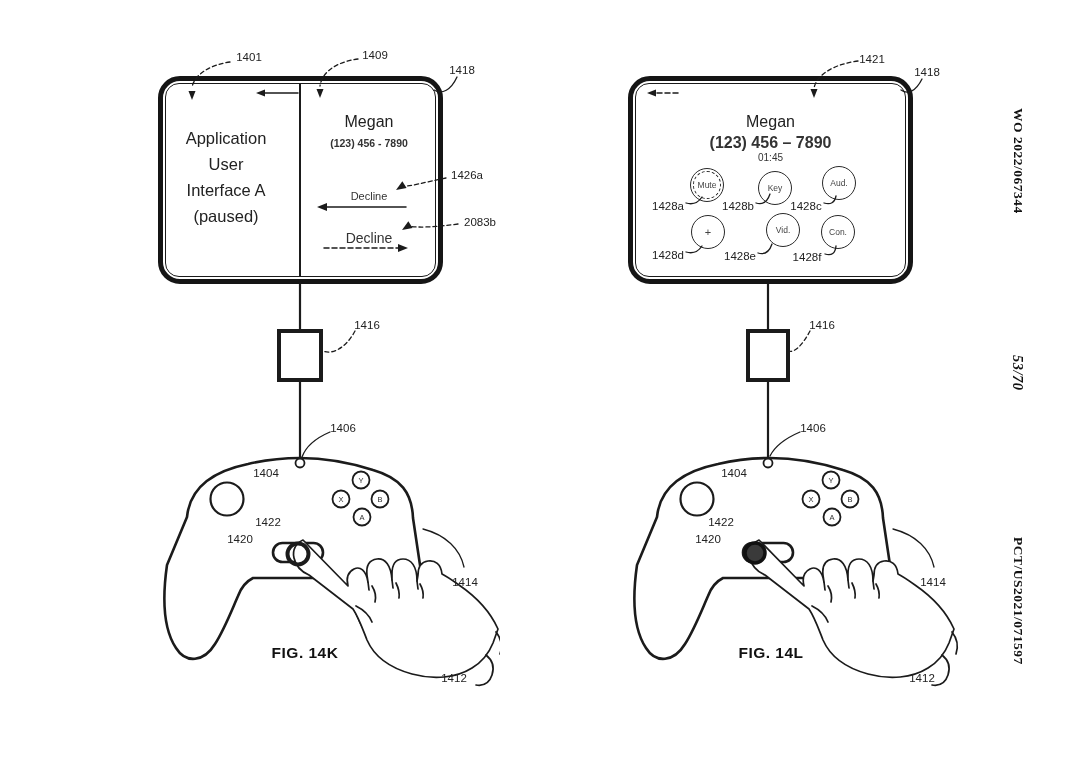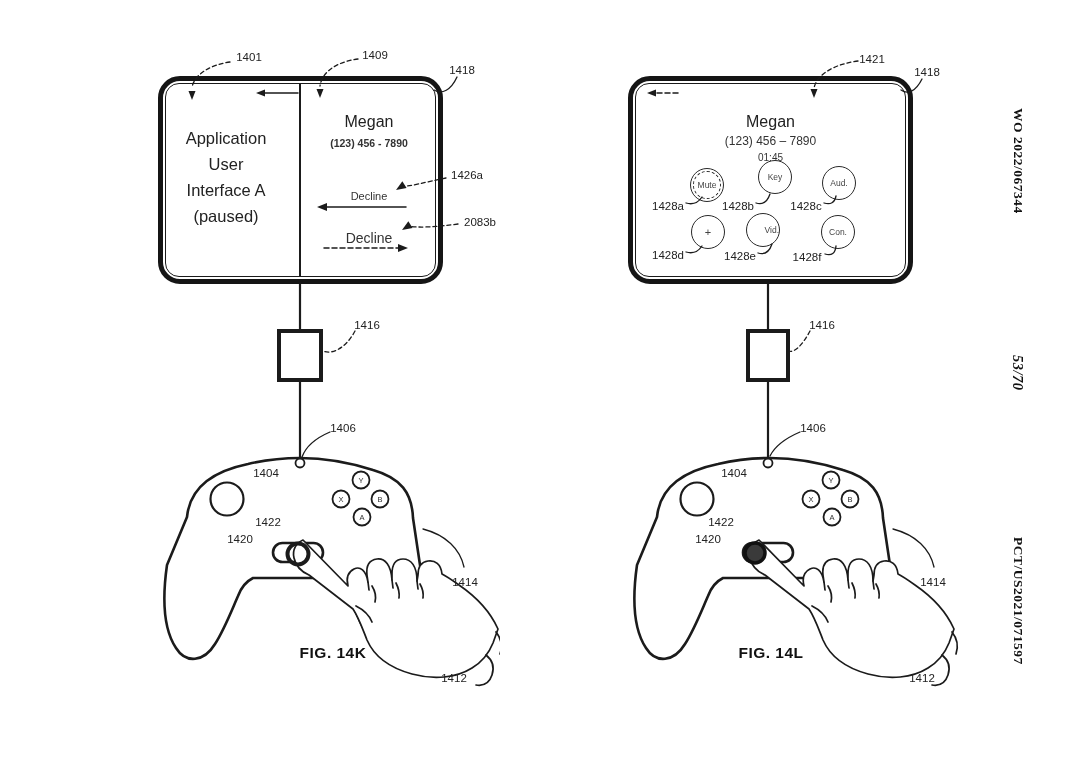--- a/index.html
+++ b/index.html
@@ -11,21 +11,21 @@
   .tablet{position:absolute;left:8px;top:36px;width:285px;height:208px;box-sizing:border-box;
           border:5px solid #151515;border-radius:22px;background:#fff;}
   .tablet-inner{position:absolute;inset:2px;border:1.6px solid #1b1b1b;border-radius:14px;}
   .divider{position:absolute;left:136px;top:3px;bottom:3px;width:2.2px;background:#1b1b1b;}
   .app-block{position:absolute;left:2px;top:44px;width:122px;text-align:center;
              font-size:16.5px;line-height:26px;color:#222;}
   .panel-right{position:absolute;left:137px;right:0;top:0;bottom:0;text-align:center;}
   .screen-center{position:absolute;left:0;right:0;top:0;bottom:0;text-align:center;}
   .t-name{position:absolute;left:0;right:0;top:32px;font-size:16px;color:#222;}
   .t-phone{position:absolute;left:0;right:0;top:56px;font-size:10.5px;font-weight:bold;color:#333;}
-  .t-phone2{position:absolute;left:0;right:0;top:53px;font-size:12px;font-weight:normal;color:#333;}
+  .t-phone2{position:absolute;left:0;right:0;top:53px;font-size:16px;font-weight:bold;color:#333;}
   .t-timer{position:absolute;left:0;right:0;top:71px;font-size:10px;color:#333;}
   .t-answer{position:absolute;left:0;right:0;top:109px;font-size:11px;color:#333;}
   .t-decline{position:absolute;left:0;right:0;top:149px;font-size:14px;color:#333;}
   .cbtn{position:absolute;width:32px;height:32px;border:1.6px solid #2a2a2a;border-radius:50%;
         display:flex;align-items:center;justify-content:center;font-size:8.5px;color:#444;background:#fff;}
   .cbtn .dashring{position:absolute;inset:2px;border:1.2px dashed #2a2a2a;border-radius:50%;}
   .cbtn.plus{font-size:11px;}
   
   .ref{position:absolute;transform:translate(-50%,-50%);font-size:11.5px;color:#222;white-space:nowrap;}
   .caption{position:absolute;transform:translate(-50%,-50%);font-size:15.5px;font-weight:bold;
@@ -145,46 +145,46 @@
     <span class="ref" style="left:312px;top:30px;">1418</span>
     <span class="ref" style="left:317px;top:135px;">1426a</span>
     <span class="ref" style="left:330px;top:182px;">2083b</span>
     <span class="ref" style="left:217px;top:285px;">1416</span>
     <span class="ref" style="left:193px;top:388px;">1406</span>
     <span class="ref" style="left:116px;top:433px;">1404</span>
     <span class="ref" style="left:118px;top:482px;">1422</span>
     <span class="ref" style="left:90px;top:499px;">1420</span>
     <span class="ref" style="left:315px;top:542px;">1414</span>
     <span class="ref" style="left:304px;top:638px;">1412</span>
-    <div class="caption" style="left:155px;top:613px;margin-left:28px;">FIG. 14K</div>
+    <div class="caption" style="left:155px;top:613px;">FIG. 14K</div>
   </div>
 
   <div class="fig" style="left:620px;">
 
     <div class="tablet">
       <div class="tablet-inner"></div>
       <div class="screen-center">
         <div class="t-name">Megan</div>
         <div class="t-phone2">(123) 456 – 7890</div>
         <div class="t-timer">01:45</div>
       </div>
       <div class="cbtn" style="left:57px;top:87px;">
         <span class="dashring"></span>
         <span>Mute</span>
       </div>
-      <div class="cbtn" style="left:125px;top:79px;">
+      <div class="cbtn" style="left:125px;top:90px;">
         <span>Key</span>
       </div>
       <div class="cbtn" style="left:189px;top:85px;">
         <span>Aud.</span>
       </div>
       <div class="cbtn plus" style="left:58px;top:134px;">
         <span>+</span>
       </div>
-      <div class="cbtn" style="left:113px;top:132px;justify-content:flex-end;">
+      <div class="cbtn" style="left:133px;top:132px;">
         <span>Vid.</span>
       </div>
       <div class="cbtn" style="left:188px;top:134px;">
         <span>Con.</span>
       </div>
     </div>
 
     <svg width="350" height="685" viewBox="0 0 350 685">
       <g stroke="#1b1b1b" fill="none" stroke-width="1.3" stroke-linecap="round">
         <path d="M 238,21 C 215,24 197,34 194,48" stroke-dasharray="4 3"></path>

